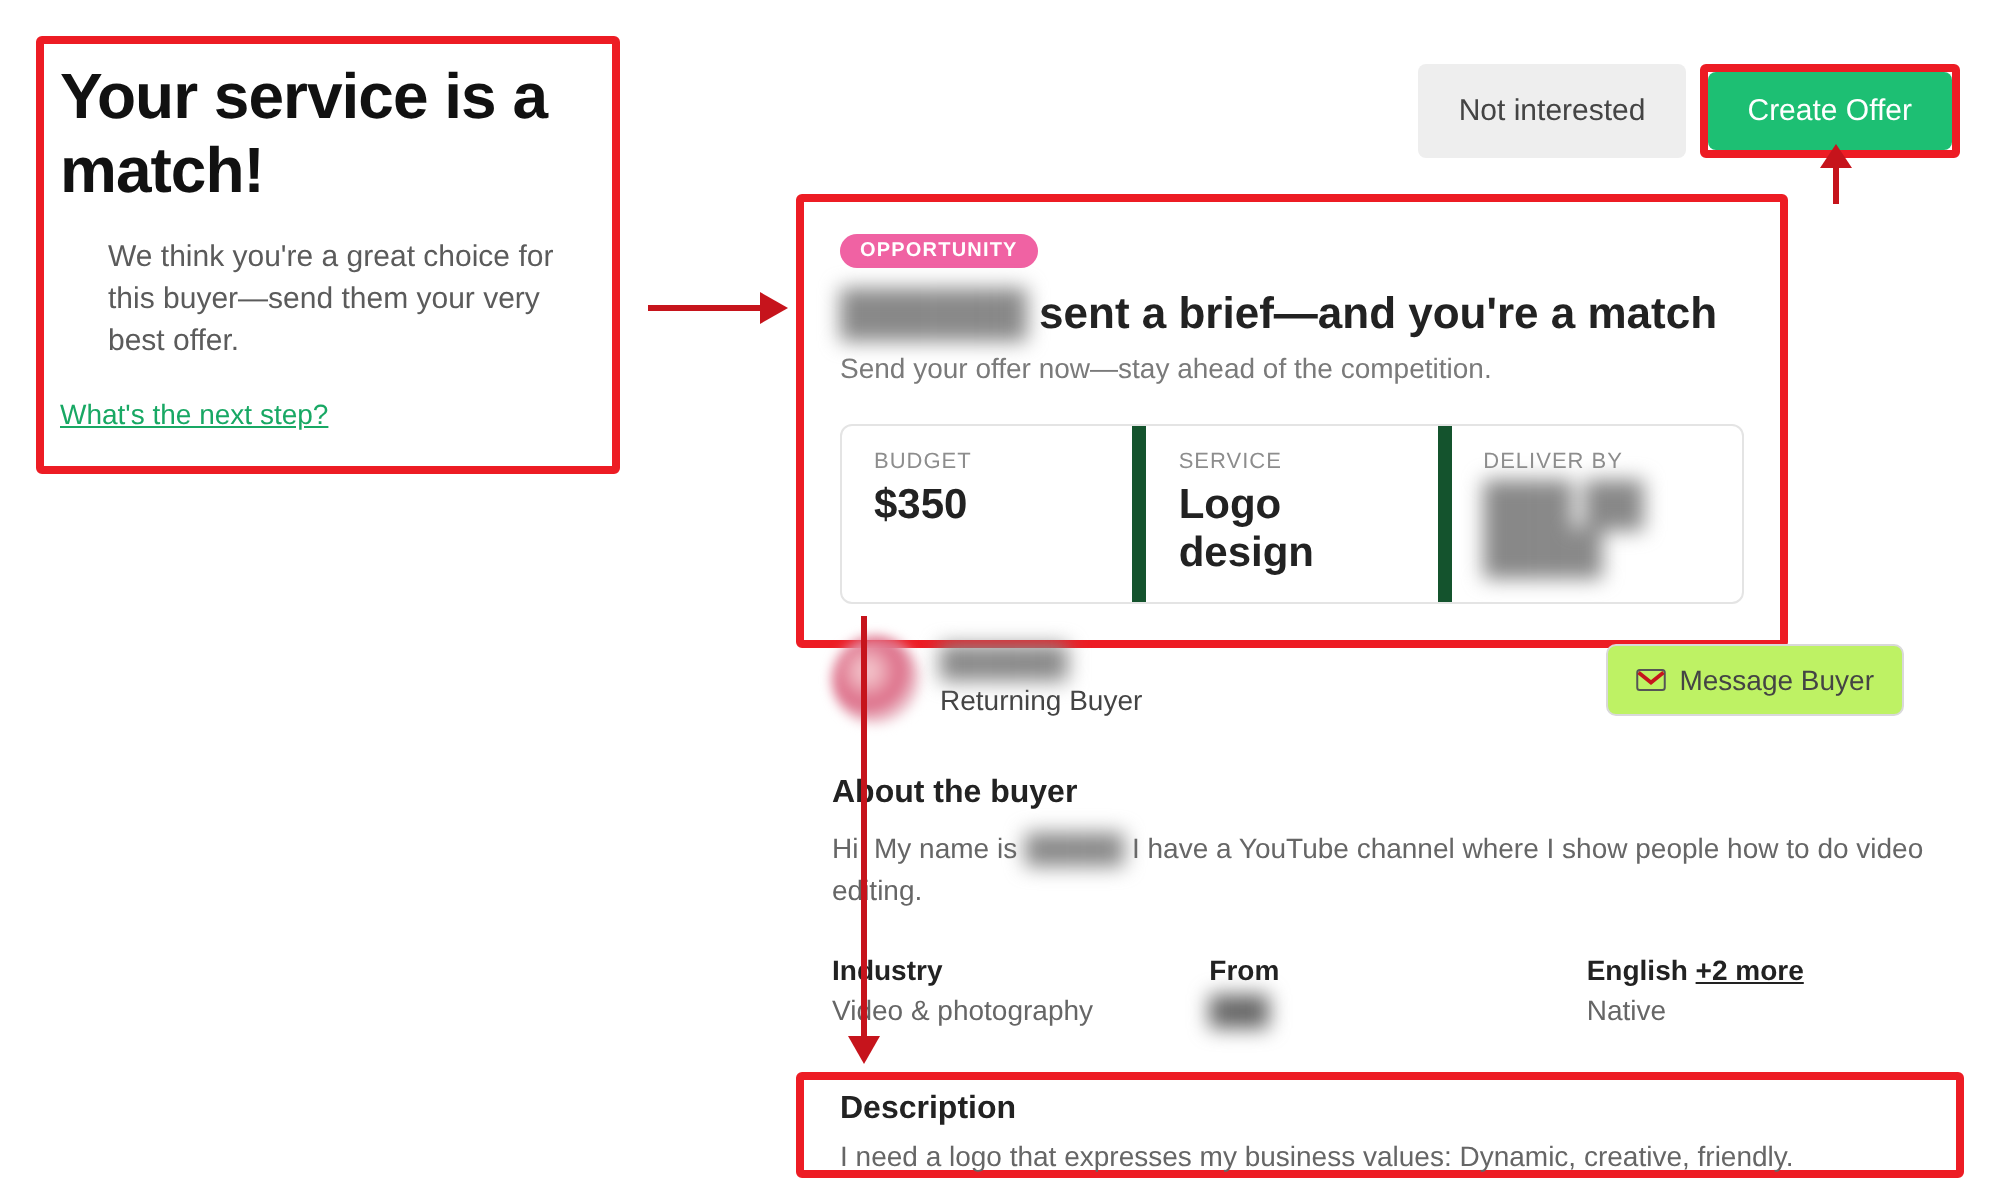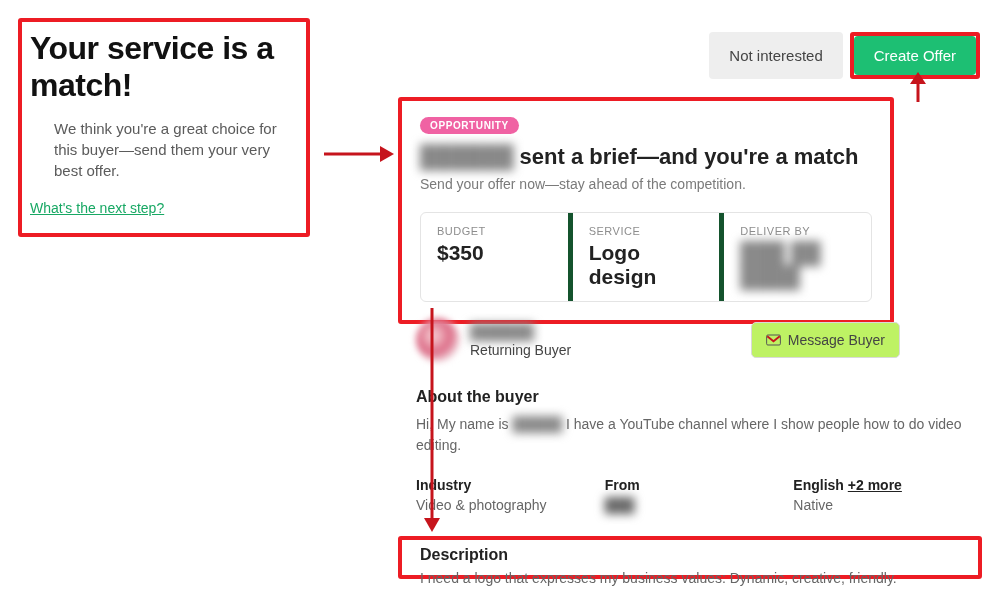--- a/index.html
+++ b/index.html
@@ -102,21 +102,21 @@
   }
   .info-row {
     display: flex;
     border: 1px solid #e4e4e4;
     border-radius: 6px;
     overflow: hidden;
   }
   .info-cell {
     flex: 1;
     padding: 12px 16px;
-    border-right: 5px solid #14532d;
+    border-right: 7px solid #14532d;
   }
   .info-cell:last-child { border-right: none; }
   .info-label {
     font-size: 11px;
     color: #8d8d8d;
     letter-spacing: 0.5px;
     text-transform: uppercase;
     margin-bottom: 4px;
   }
   .info-value {
@@ -126,21 +126,21 @@
   }
   .blur-text {
     filter: blur(5px);
     color: #888;
     user-select: none;
   }
   .buyer-strip {
     position: absolute;
     left: 416px;
     top: 318px;
-    width: 484px;
+    width: 536px;
     display: flex;
     align-items: center;
   }
   .avatar {
     width: 44px;
     height: 44px;
     border-radius: 50%;
     background: radial-gradient(circle at 40% 40%, #f2bfc7 10%, #dc6b86 45%, #f6f6f6 80%);
     filter: blur(3px);
     margin-right: 10px;
@@ -196,21 +196,21 @@
   .meta-col { flex: 1; }
   .meta-label { font-size: 14px; font-weight: 700; color: #222; margin-bottom:4px;}
   .meta-value { font-size: 14px; color: #666; }
   .lang-more { text-decoration: underline; cursor: pointer; }
   .desc-section {
     position: absolute;
     left: 398px;
     top: 536px;
     width: 584px;
     padding: 6px 18px 4px 18px;
-    height: 43px;
+    height: 53px;
   }
   .desc-title {
     font-size: 16px;
     font-weight: 700;
     color: #222;
     margin-bottom: 6px;
   }
   .desc-text {
     font-size: 14px;
     color: #666;

